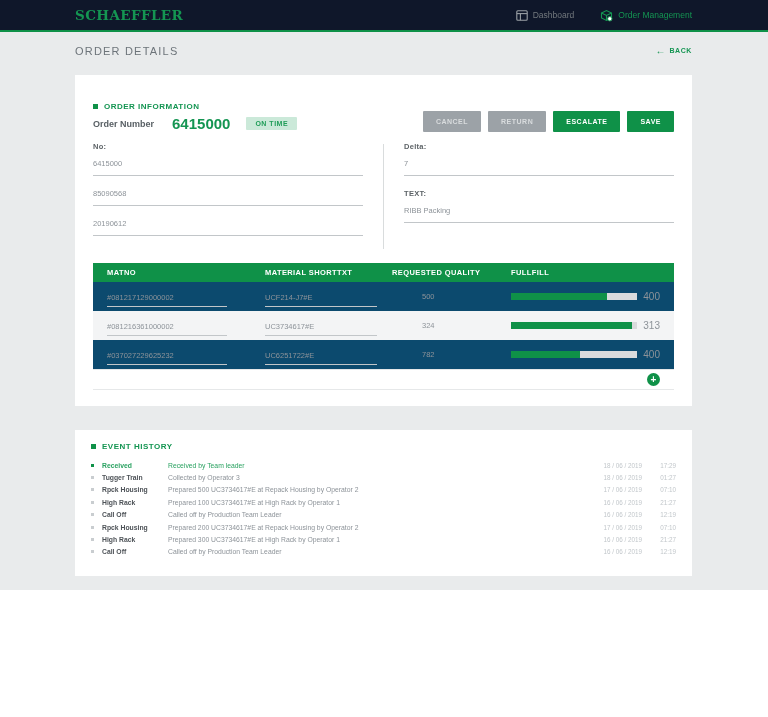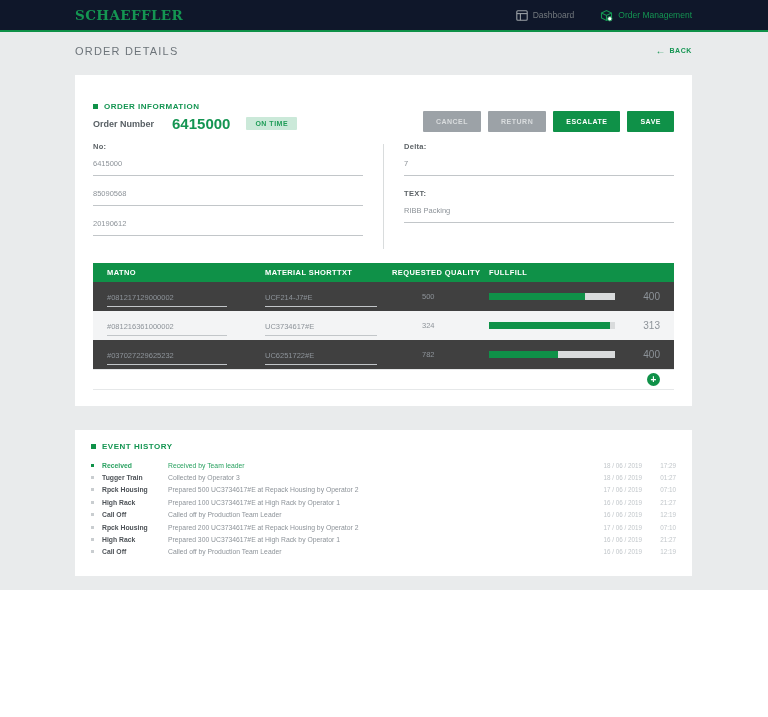--- a/index.html
+++ b/index.html
@@ -52,23 +52,23 @@
   .vdiv { width:1px; background:#d9dcdd; margin:2px 20px 0 20px; }
   .field { margin-bottom:13px; }
   .field-label { font-size:7.5px; font-weight:bold; color:#5c6266; letter-spacing:0.3px; }
   .field-input { display:block; width:100%; margin-top:8px; border:none; outline:none; background:transparent;
     border-bottom:1px solid #c2c6c9; padding:0 0 7px 0; font-family:inherit; font-size:7.5px; color:#8d9399; }
 
   
   .tbl { margin-top:14px; }
   .tbl-header { background:#0f9148; color:#ffffff; display:flex; align-items:center;
     height:19px; padding:0 14px; font-size:7.5px; font-weight:bold; letter-spacing:0.4px; }
-  .c1 { width:158px; } .c2 { width:127px; } .c3 { width:97px; }
+  .c1 { width:158px; } .c2 { width:127px; } .c3 { width:119px; }
   .c4 { flex:1; display:flex; align-items:center; }
-  .tbl-row { display:flex; align-items:center; height:29px; padding:0 14px; background:#404040; }
+  .tbl-row { display:flex; align-items:center; height:29px; padding:0 14px; background:#0c4a6e; }
   .tbl-row.alt { background:#f3f4f5; }
   .cell-input { border:none; outline:none; background:transparent; border-bottom:1px solid #c2c6c9;
     font-family:inherit; font-size:7.5px; color:#8d9399; padding:0 0 4px 0; width:120px; }
   .cell-input.short { width:112px; }
   .req-val { font-size:7.5px; color:#8d9399; padding-left:30px; }
   .pbar { width:126px; height:7px; background:#d9dbdc; }
   .pfill { height:100%; background:#0f9148; }
   .pval { margin-left:auto; font-size:10px; color:#8d9399; }
   .tbl-footer { display:flex; align-items:center; justify-content:flex-end; height:21px; padding:0 14px;
     border-top:1px solid #e6e8e9; border-bottom:1px solid #e6e8e9; background:#ffffff; }

